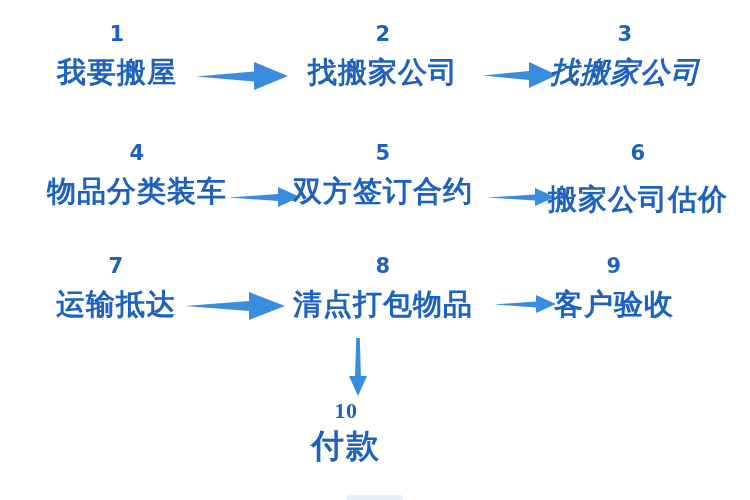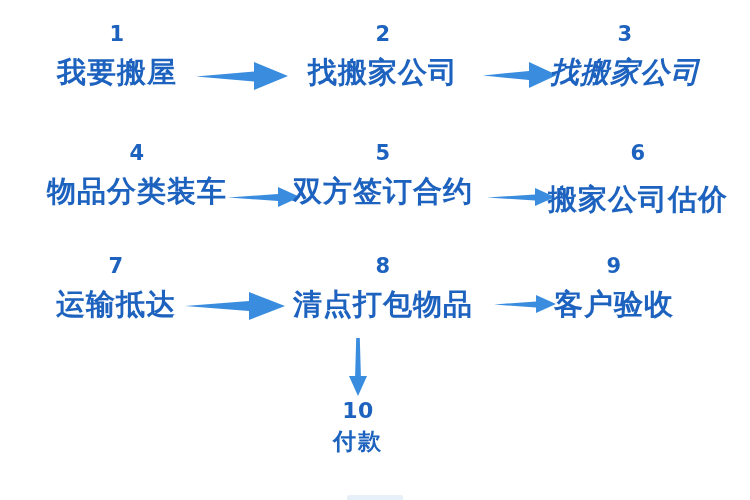--- a/index.html
+++ b/index.html
@@ -47,21 +47,21 @@
     line-height: 1.05;
     letter-spacing: 1px;
   }
 
   
   .node-final .node-num {
     font-size: 22px;
     margin-bottom: 7px;
   }
   .node-final .node-label {
-    font-size: 23px;
+    font-size: 33px;
     letter-spacing: 2px;
   }
 
   
   .arrow {
     position: absolute;
   }
   .arrow svg {
     display: block;
     overflow: visible;
@@ -165,20 +165,20 @@
     <span class="node-num">9</span>
     <span class="node-label" style="margin-top:12px;">客户验收</span>
   </div>
 
   <div class="arrow" style="left:344px; top:338px;">
     <svg width="28" height="58" viewBox="0 0 28 58" aria-hidden="true">
       <path d="M12.2 0 L15.8 0 L16.9 38 L23 38 L14 58 L5 38 L11.1 38 Z" fill="#3A8DDE"></path>
     </svg>
   </div>
 
-  <div class="node node-final" style="left:358px; top:400px;">
+  <div class="node node-final" style="left:346px; top:400px;font-family:Liberation Serif, serif;">
     <span class="node-num">10</span>
     <span class="node-label">付款</span>
   </div>
 
   <div class="bottom-artifact"></div>
 
 </div>
 
 </body></html>

